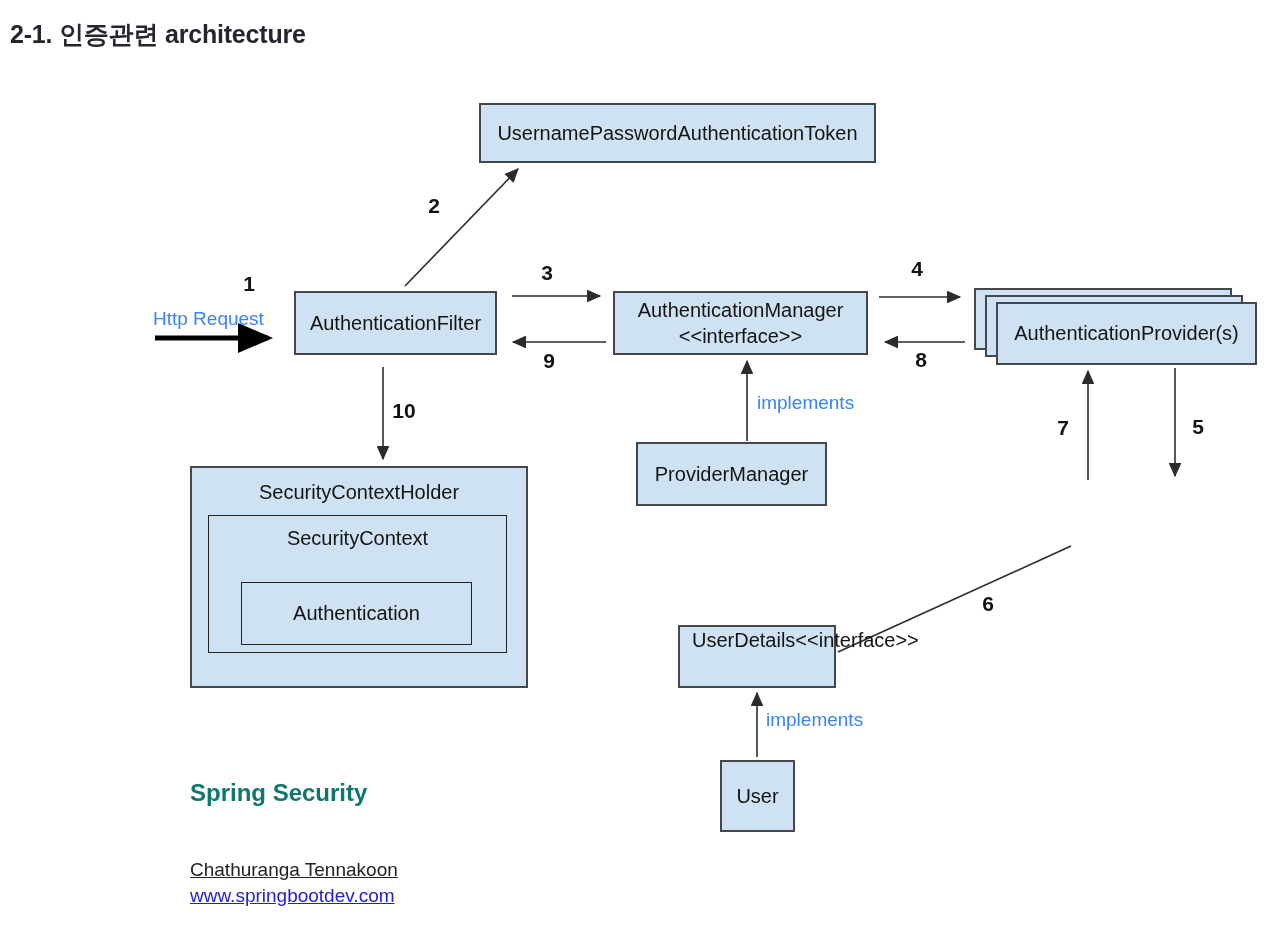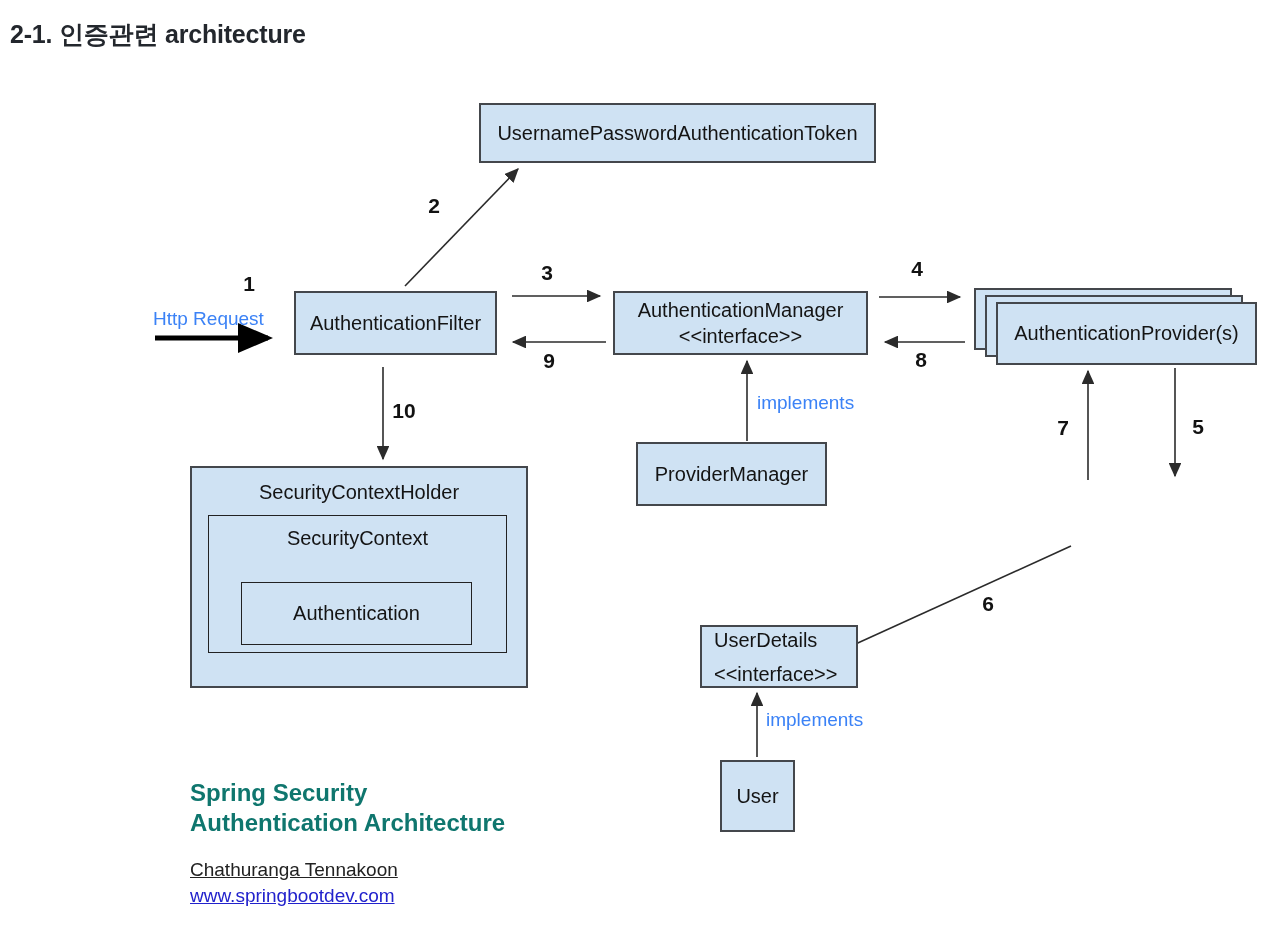--- a/index.html
+++ b/index.html
@@ -123,21 +123,21 @@
     <span>SecurityContextHolder</span>
   </div>
   <div class="box thin top-label" style="left:208px;top:515px;width:299px;height:138px;padding-top:11px;">
     <span>SecurityContext</span>
   </div>
   <div class="box thin" style="left:241px;top:582px;width:231px;height:63px;">
     <span>Authentication</span>
   </div>
 
 
-  <div class="box left-align two-line" style="left:700px;top:625px;width:158px;height:63px;flex-direction:column;align-items:flex-start;gap:8px;">
+  <div class="box left-align two-line" style="left:678px;top:625px;width:158px;height:63px;flex-direction:row;align-items:flex-start;">
     <span>UserDetails</span>
     <span>&lt;&lt;interface&gt;&gt;</span>
   </div>
 
   <div class="box" style="left:720px;top:760px;width:75px;height:72px;">
     <span>User</span>
   </div>
 
   <div class="free-label" style="left:153px;top:308px;">Http Request</div>
   <div class="free-label" style="left:757px;top:392px;">implements</div>
@@ -149,18 +149,17 @@
   <div class="num" style="left:917px;top:269px;">4</div>
   <div class="num" style="left:1198px;top:427px;">5</div>
   <div class="num" style="left:988px;top:604px;">6</div>
   <div class="num" style="left:1063px;top:428px;">7</div>
   <div class="num" style="left:921px;top:360px;">8</div>
   <div class="num" style="left:549px;top:361px;">9</div>
   <div class="num" style="left:404px;top:411px;">10</div>
 
   <div class="footer-title">
     <div>Spring Security</div>
-    <div>Authentication Architecture</div>
   </div>
   <div class="footer-author">Chathuranga Tennakoon</div>
   <a class="footer-link">www.springbootdev.com</a>
 
 </div>
 
 </body></html>

